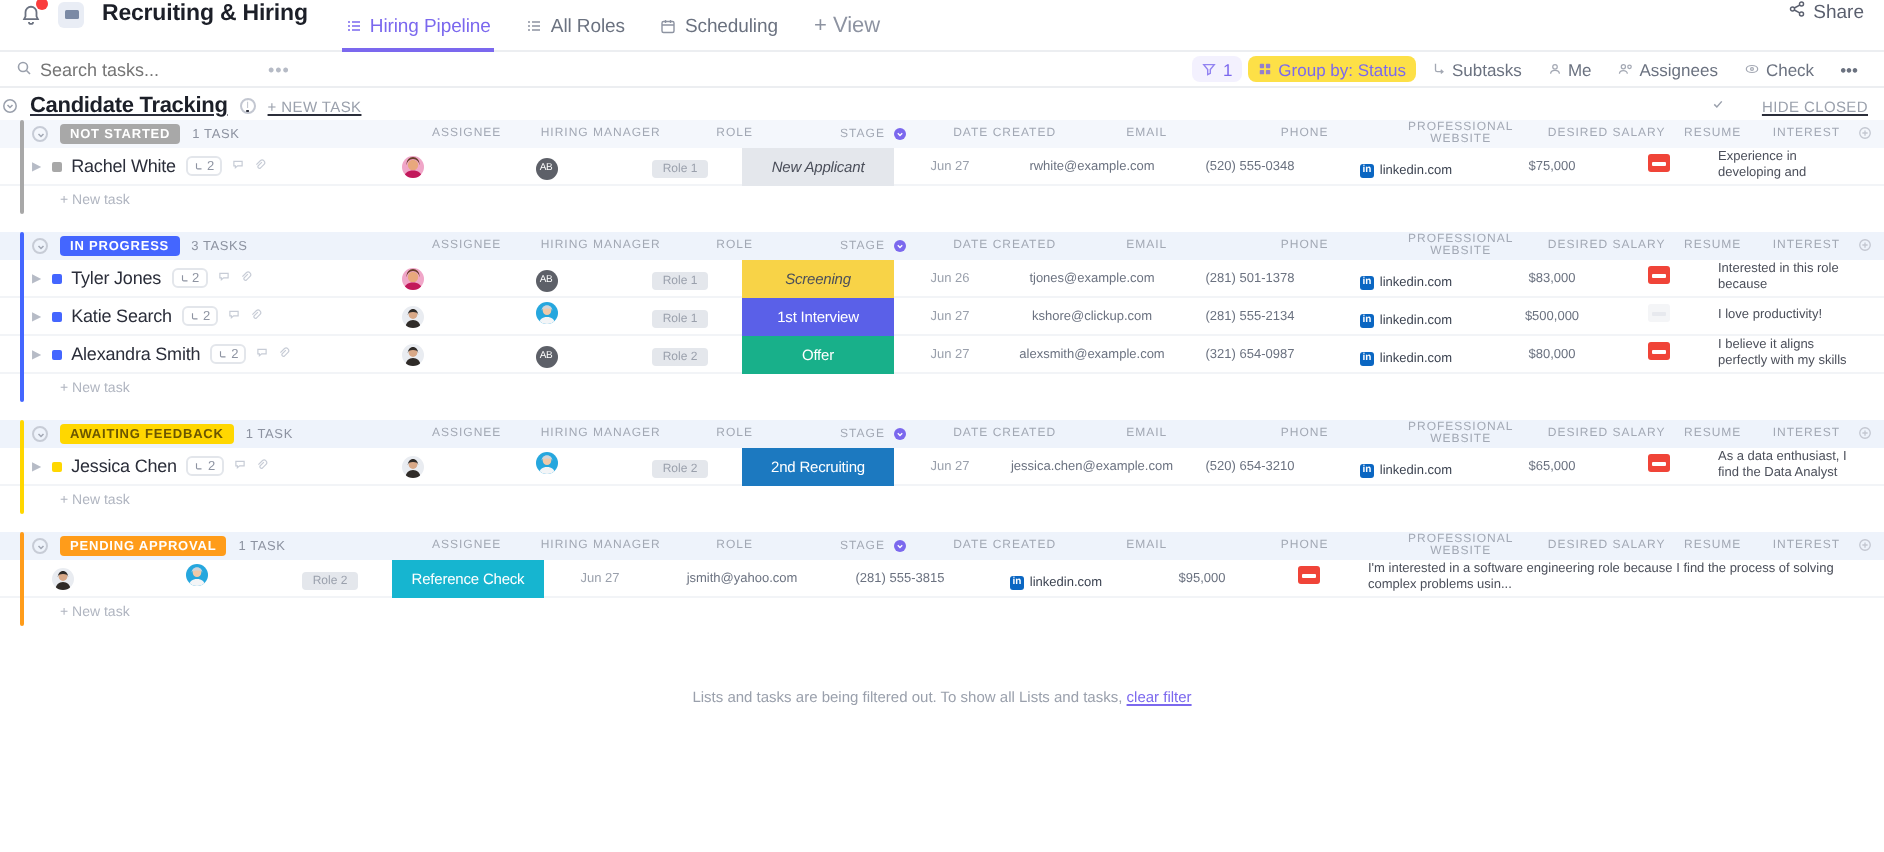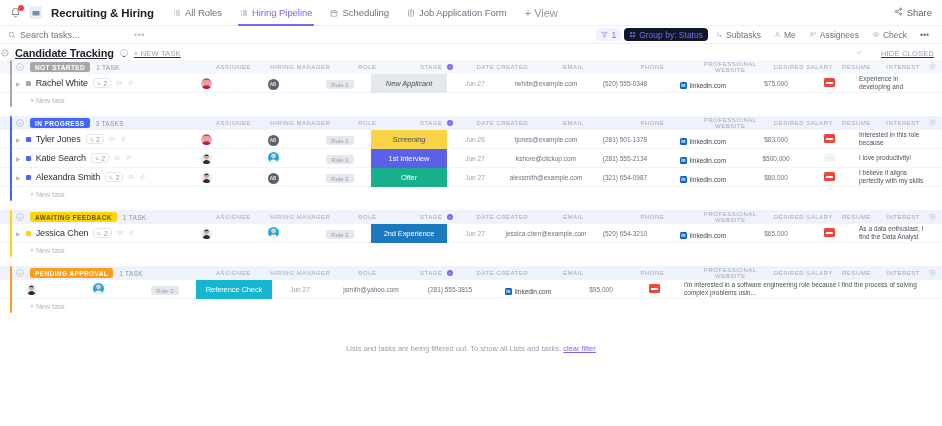--- a/index.html
+++ b/index.html
@@ -8,21 +8,21 @@
     width: 942px; height: 426px;
     font-family: "Liberation Sans", sans-serif;
     background: #ffffff;
     color: #2b2e3a;
     overflow: hidden;
     font-size: 11px;
     -webkit-font-smoothing: antialiased;
   }
   
   .topbar {
-    height: 26px; display:flex; align-items:center; gap:0;
+    height: 26px; display:flex; align-items:flex-start; gap:0;
     padding: 0 8px; border-bottom: 1px solid #eceef1; background:#fff;
     position: relative;
   }
   .tb-left { display:flex; align-items:center; gap:7px; }
   .bell-wrap { position:relative; width:14px; height:14px; display:flex; align-items:center; justify-content:center; }
   .bell-dot { position:absolute; top:-1px; right:-2px; width:6px;height:6px;border-radius:50%;background:#fa3c3c; }
   .app-sq { width:13px;height:13px;border-radius:3px;background:#e9edf5;display:flex;align-items:center;justify-content:center; }
   .app-sq svg { display:block; }
   .space-title { font-size:11.5px; font-weight:700; letter-spacing:-0.1px; color:#1c1f28; margin-left:2px; }
   .tabs { display:flex; align-items:center; gap:0; margin-left:10px; height:26px; }
@@ -49,21 +49,21 @@
   .search-inp {
     border:none; outline:none; font-size:9px; color:#9aa0ac; background:transparent;
     font-family:"Liberation Sans", sans-serif; width:110px; padding:0;
   }
   .search-dots { color:#b6bbc6; font-size:9px; letter-spacing:0.5px; }
   .fb-right { margin-left:auto; display:flex; align-items:center; gap:3px; }
   .chip {
     display:flex; align-items:center; gap:3px; font-size:8.5px; color:#6b7280;
     padding:1.5px 5px; border-radius:4px; cursor:pointer; white-space:nowrap;
   }
-  .chip.purple { background:#0f172a; color:#7b68ee; }
+  .chip.purple { background:#fde047; color:#7b68ee; }
   .chip.filtercount { color:#7b68ee; background:#f3f1fe; }
   .chip .mini { opacity:.8; display:flex; }
 
   
   .listarea { position:relative; height:calc(426px - 26px - 18px); overflow:hidden; background:#fff; }
 
   .list-head {
     display:flex; align-items:center; height:16px; padding:2px 0 0 0; gap:6px;text-decoration:underline;
   }
   .caret { width:9px;height:9px; display:flex;align-items:center;justify-content:center; color:#9aa0ac; cursor:pointer;}
@@ -161,53 +161,44 @@
     </div>
     <div class="app-sq">
       <svg width="8" height="8" viewBox="0 0 16 16">
           <rect x="1" y="4" width="14" height="9" rx="1.5" fill="#7b8aa5"></rect>
         </svg>
     </div>
     <span class="space-title">Recruiting &amp; Hiring</span>
   </div>
 
   <div class="tabs">
+    <div class="tab active">
+      <span class="tico">
+        <svg width="8" height="8" viewBox="0 0 16 16" stroke="#7b68ee" stroke-width="1.4">
+            <path d="M2 4h2M2 8h2M2 12h2M6 4h8M6 8h8M6 12h8"></path>
+          </svg>
+      </span>
+      <span>Hiring Pipeline</span>
+    </div>
     <div class="tab">
       <span class="tico">
         <svg width="8" height="8" viewBox="0 0 16 16" stroke="#8d93a1" stroke-width="1.4">
             <path d="M2 4h2M2 8h2M2 12h2M6 4h8M6 8h8M6 12h8"></path>
           </svg>
       </span>
       <span>All Roles</span>
-    </div>
-    <div class="tab active">
-      <span class="tico">
-        <svg width="8" height="8" viewBox="0 0 16 16" stroke="#7b68ee" stroke-width="1.4">
-            <path d="M2 4h2M2 8h2M2 12h2M6 4h8M6 8h8M6 12h8"></path>
-          </svg>
-      </span>
-      <span>Hiring Pipeline</span>
     </div>
     <div class="tab">
       <span class="tico">
         <svg width="8" height="8" viewBox="0 0 16 16" stroke="#8d93a1" stroke-width="1.4" fill="none">
             <rect x="2" y="3.5" width="12" height="11" rx="1.5"></rect>
             <path d="M2 7h12M5.5 2v3M10.5 2v3"></path>
           </svg>
       </span>
       <span>Scheduling</span>
-    </div>
-    <div class="tab">
-      <span class="tico">
-        <svg width="8" height="8" viewBox="0 0 16 16" stroke="#8d93a1" stroke-width="1.4" fill="none">
-            <rect x="3" y="2" width="10" height="12" rx="1.5"></rect>
-            <path d="M5.5 5.5h5M5.5 8h5M5.5 10.5h3"></path>
-          </svg>
-      </span>
-      <span>Job Application Form</span>
     </div>
     <div class="tab-add">+ View</div>
   </div>
 
   <div class="tb-right">
     <div class="share-btn">
       <span>
         <svg width="9" height="9" viewBox="0 0 16 16" stroke="#5a5f6e" stroke-width="1.3" fill="none">
             <circle cx="12" cy="3.5" r="1.8"></circle>
             <circle cx="4" cy="8" r="1.8"></circle>
@@ -665,21 +656,21 @@
                 </defs>
                 <g clip-path="url(#c3)">
                   <rect width="22" height="22" fill="#26a7de"></rect>
                   <circle cx="11" cy="8.6" r="4.3" fill="#f0c9a8"></circle>
                   <path d="M5.5 9C5.5 5.4 8 3.2 11 3.2S16.5 5.4 16.5 9c0-2-2.5-2.6-5.5-2.6S5.5 7 5.5 9z" fill="#cfd4da"></path>
                   <path d="M3 22c0-4.6 3.6-7 8-7s8 2.4 8 7z" fill="#f3f5f7"></path>
                 </g>
               </svg></span></div>
           <div class="c-role"><span class="roletag">Role 2</span></div>
           <div class="c-stage">
-            <div class="stagecell dark" style="background:#1c79c0;color:#ffffff">2nd Experience</div>
+            <div class="stagecell dark" style="background:#1c79c0;color:#ffffff">2nd Recruiting</div>
           </div>
           <div class="c-date cellsm muted">Jun 27</div>
           <div class="c-email cellsm">jessica.chen@example.com</div>
           <div class="c-phone cellsm">(520) 654-3210</div>
           <div class="c-web"><span class="weblink">
               <span class="li-sq">in</span>
               <span>linkedin.com</span>
             </span></div>
           <div class="c-salary cellsm">$65,000</div>
           <div class="c-resume"><span class="pdf-ic"></span></div>

